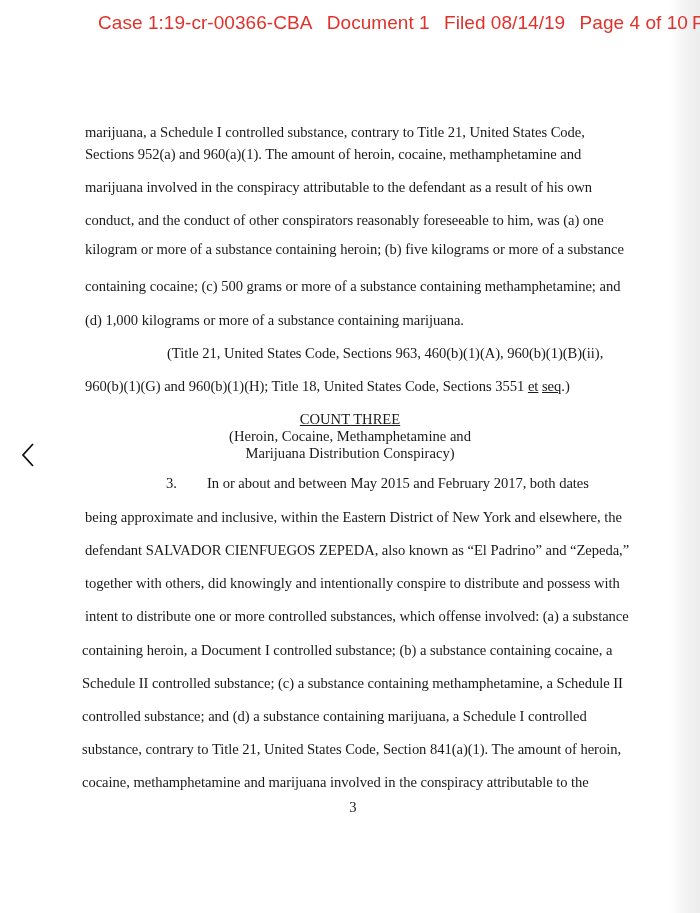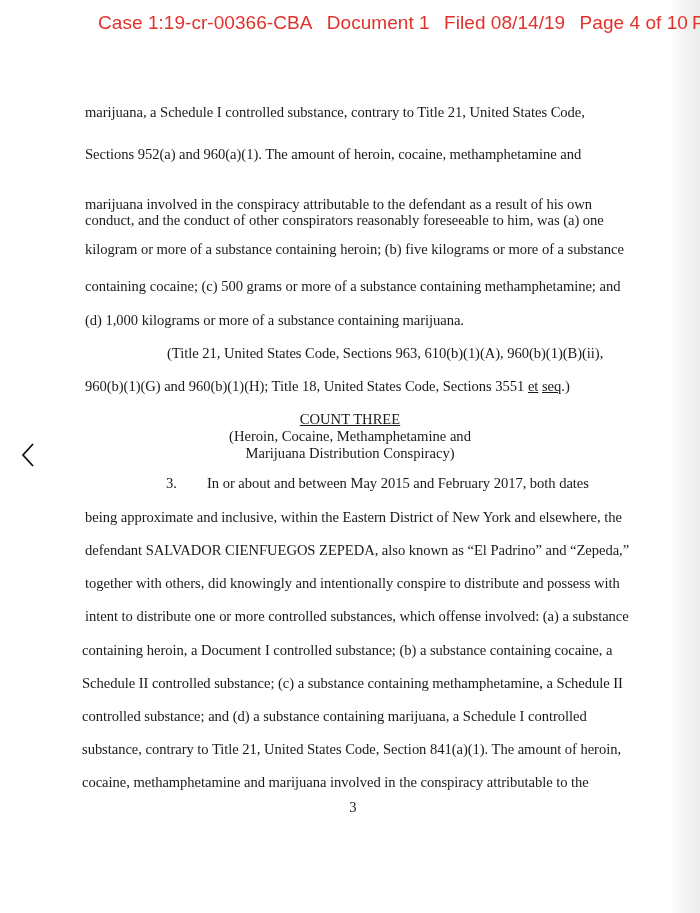--- a/index.html
+++ b/index.html
@@ -44,31 +44,31 @@
   <span>Page 4 of 10</span><span style="margin-left:-5px">PageID #: 4</span>
 </div>
 
 <div class="back-chevron">
   <svg width="20" height="30" viewBox="0 0 20 30">
     <polyline points="15,4 5,15 15,26" fill="none" stroke="#111" stroke-width="1.8"></polyline>
   </svg>
 </div>
 
 <div>
-  <div class="line" style="top:104px">marijuana, a Schedule I controlled substance, contrary to Title 21, United States Code,</div>
+  <div class="line" style="top:124px">marijuana, a Schedule I controlled substance, contrary to Title 21, United States Code,</div>
   <div class="line" style="top:146px">Sections 952(a) and 960(a)(1).  The amount of heroin, cocaine, methamphetamine and</div>
-  <div class="line" style="top:196px">marijuana involved in the conspiracy attributable to the defendant as a result of his own</div>
+  <div class="line" style="top:179px">marijuana involved in the conspiracy attributable to the defendant as a result of his own</div>
   <div class="line" style="top:212px">conduct, and the conduct of other conspirators reasonably foreseeable to him, was (a) one</div>
   <div class="line" style="top:241px">kilogram or more of a substance containing heroin; (b) five kilograms or more of a substance</div>
   <div class="line" style="top:278px">containing cocaine; (c) 500 grams or more of a substance containing methamphetamine; and</div>
   <div class="line" style="top:312px">(d) 1,000 kilograms or more of a substance containing marijuana.</div>
 </div>
 
 <div>
-  <div class="line" style="top:345px; left:167px">(Title 21, United States Code, Sections 963, 610(b)(1)(A), 960(b)(1)(B)(ii),</div>
+  <div class="line" style="top:345px; left:167px">(Title 21, United States Code, Sections 963, 460(b)(1)(A), 960(b)(1)(B)(ii),</div>
   <div class="line" style="top:378px"><span>960(b)(1)(G) and 960(b)(1)(H); Title 18, United States Code, Sections 3551 </span><span class="u">et</span><span> </span><span class="u">seq</span><span>.)</span></div>
 </div>
 
 <div>
   <div class="center u" style="top:411px">COUNT THREE</div>
   <div class="center" style="top:428px">(Heroin, Cocaine, Methamphetamine and</div>
   <div class="center" style="top:445px">Marijuana Distribution Conspiracy)</div>
 </div>
 
 <div>

